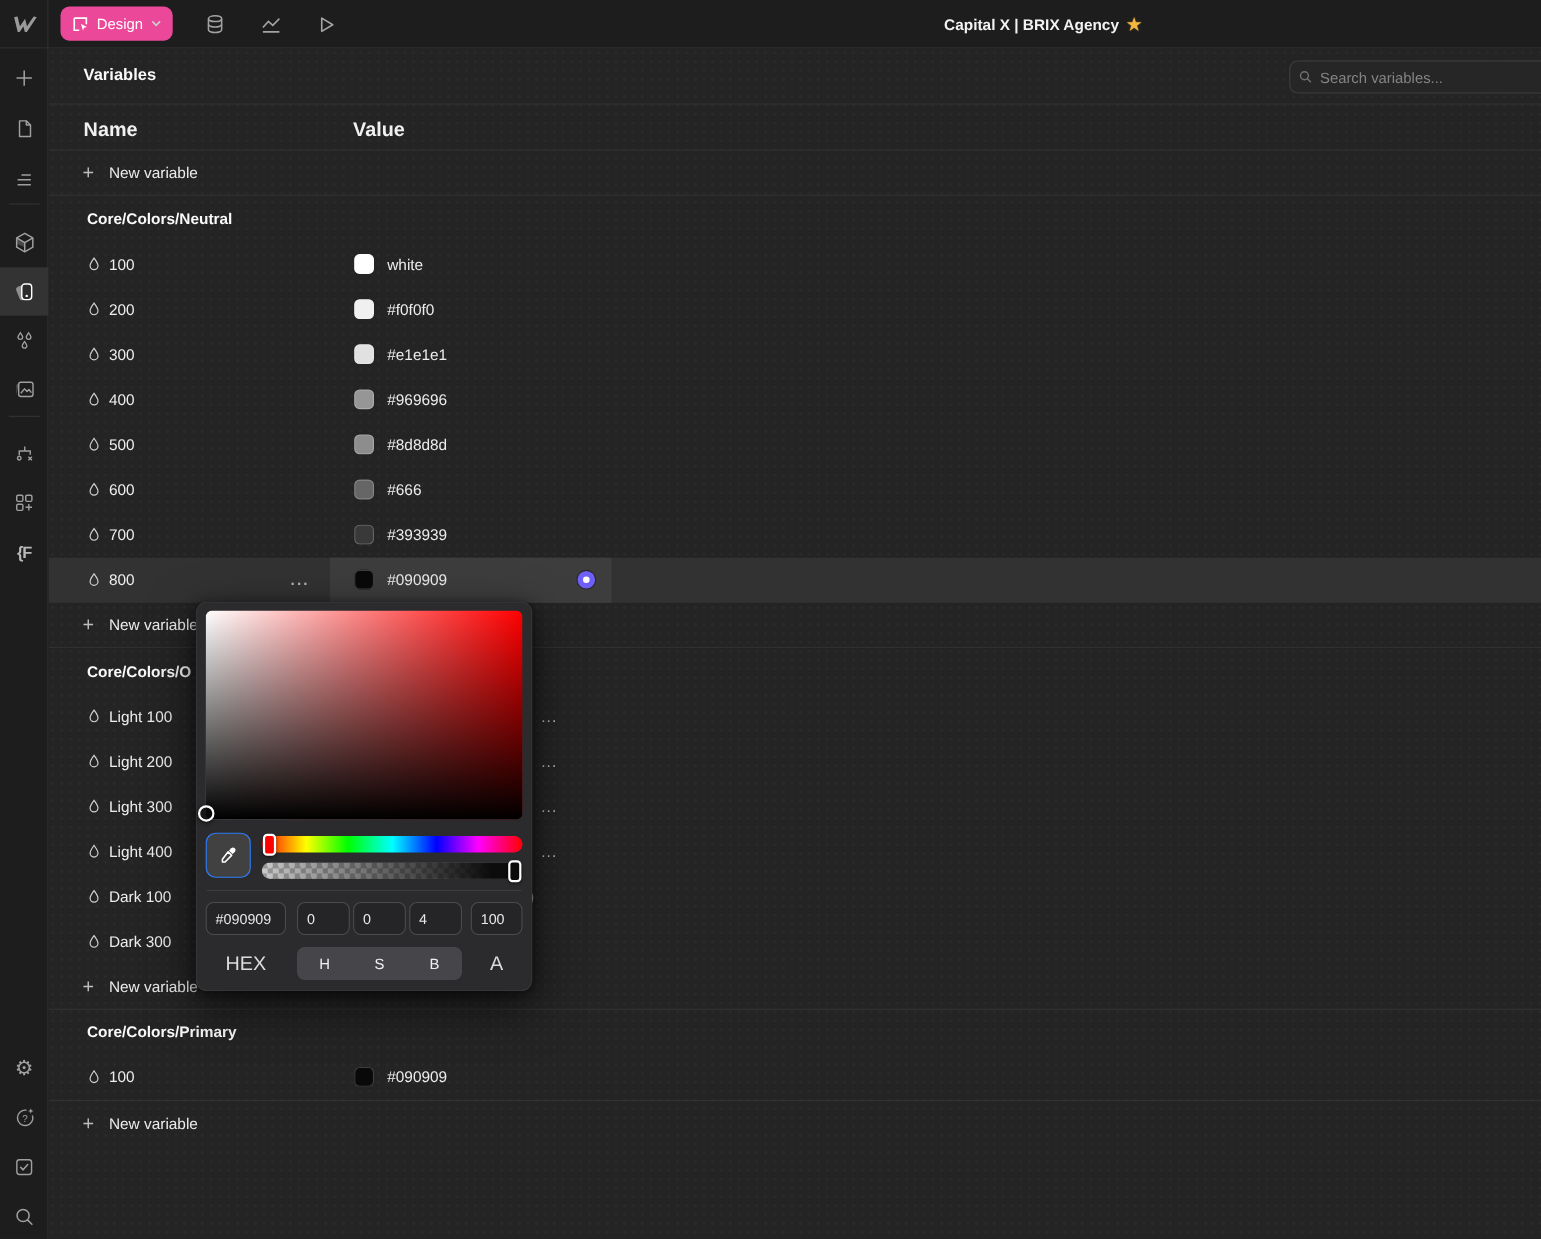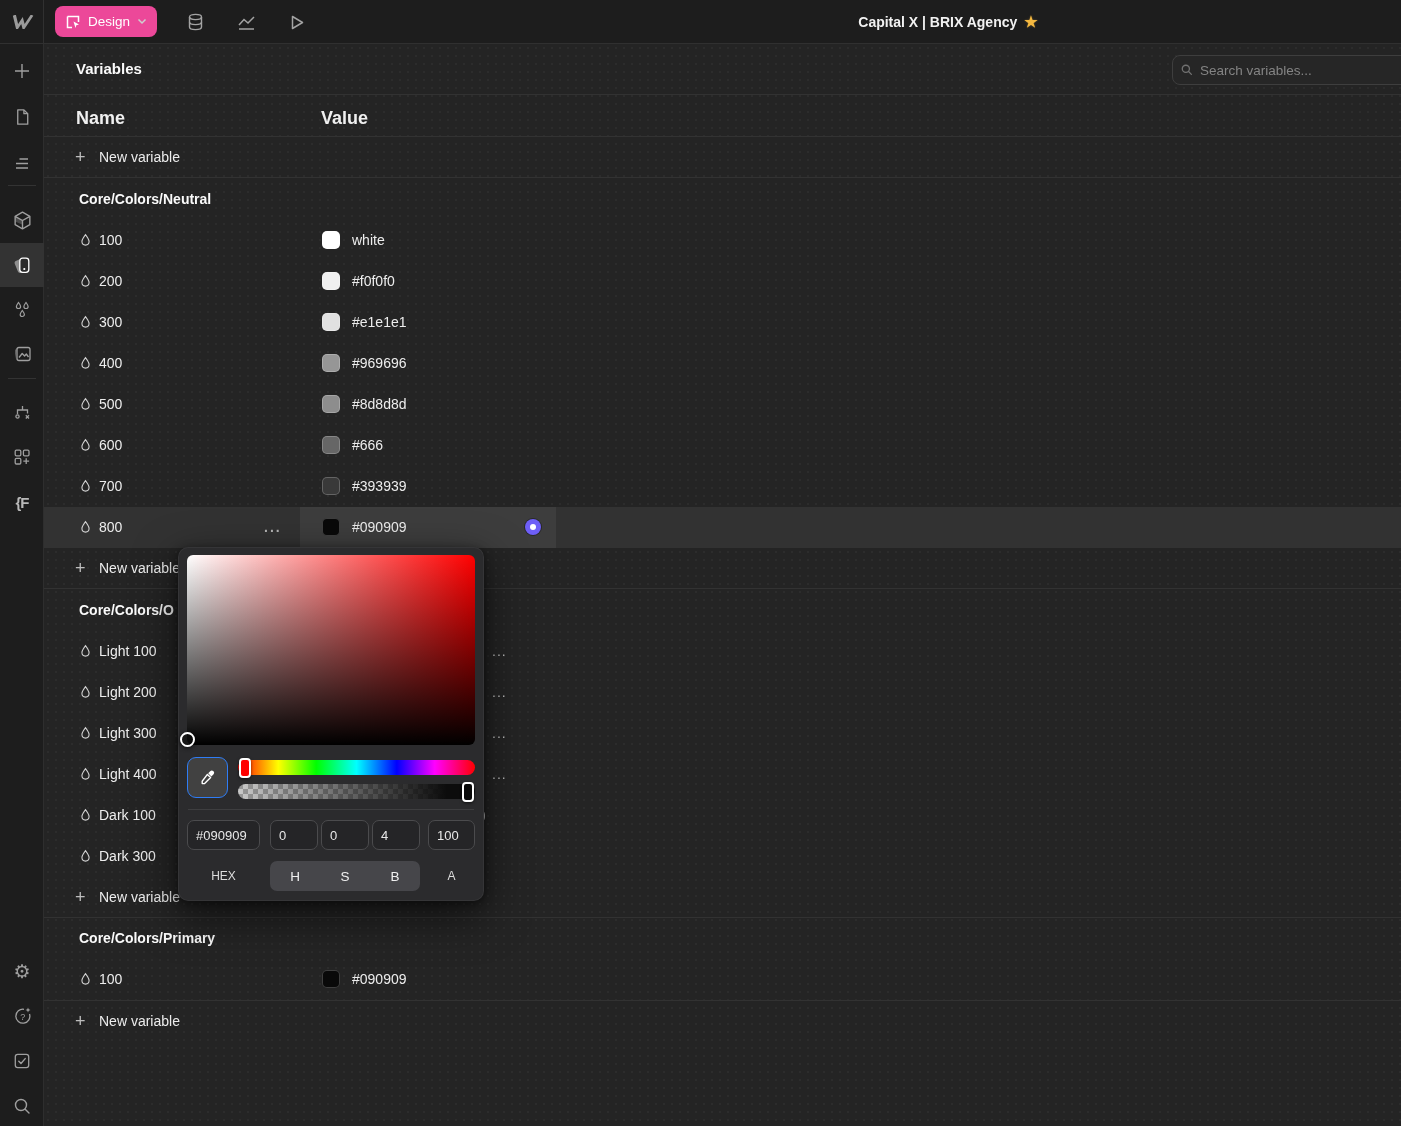--- a/index.html
+++ b/index.html
@@ -102,21 +102,21 @@
   .picker-divider { position:absolute; left:10px; top:262px; width:286px; height:1px; background:#3e3e40; }
   .pk-input { position:absolute; top:273px; height:30px; background:#252527; border:1px solid #4b4b4d;
     border-radius:7px; color:#e8e8e8; font-size:13px; padding:0 8px; outline:none;
     font-family:"Liberation Sans", sans-serif; }
   .pk-hex { left:9px; width:73px; }
   .pk-h { left:92px; width:48px; }
   .pk-s { left:143px; width:48px; }
   .pk-b { left:194px; width:48px; }
   .pk-a { left:250px; width:47px; }
   .pk-label { position:absolute; top:314px; height:30px; display:flex; align-items:center;
-    justify-content:center; color:#dcdcdc; font-size:12px; }
+    justify-content:center; color:#dcdcdc; font-size:18px; }
   .lbl-hex { left:9px; width:73px; }
   .seg-hsb { position:absolute; left:92px; top:314px; width:150px; height:30px; background:#46464a;
     border-radius:7px; display:flex; }
   .seg-hsb span { flex:1; display:flex; align-items:center; justify-content:center; color:#f0f0f0; font-size:13.5px; }
   .lbl-a { left:250px; width:47px; }
 
   svg { display:block; }
 </style>
 </head>
 <body>

